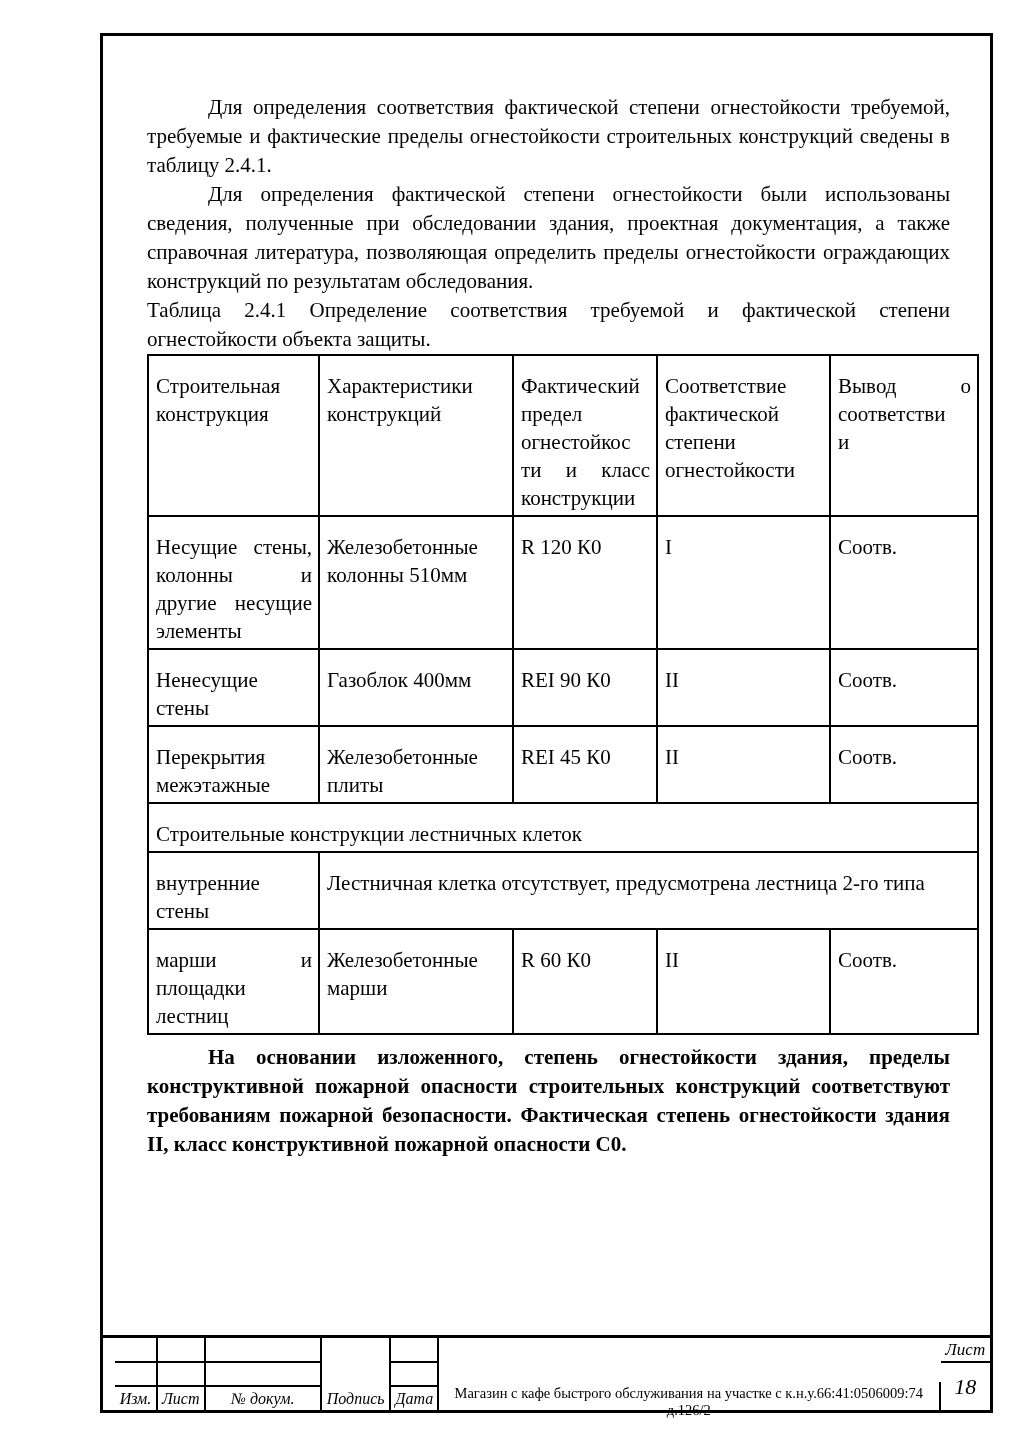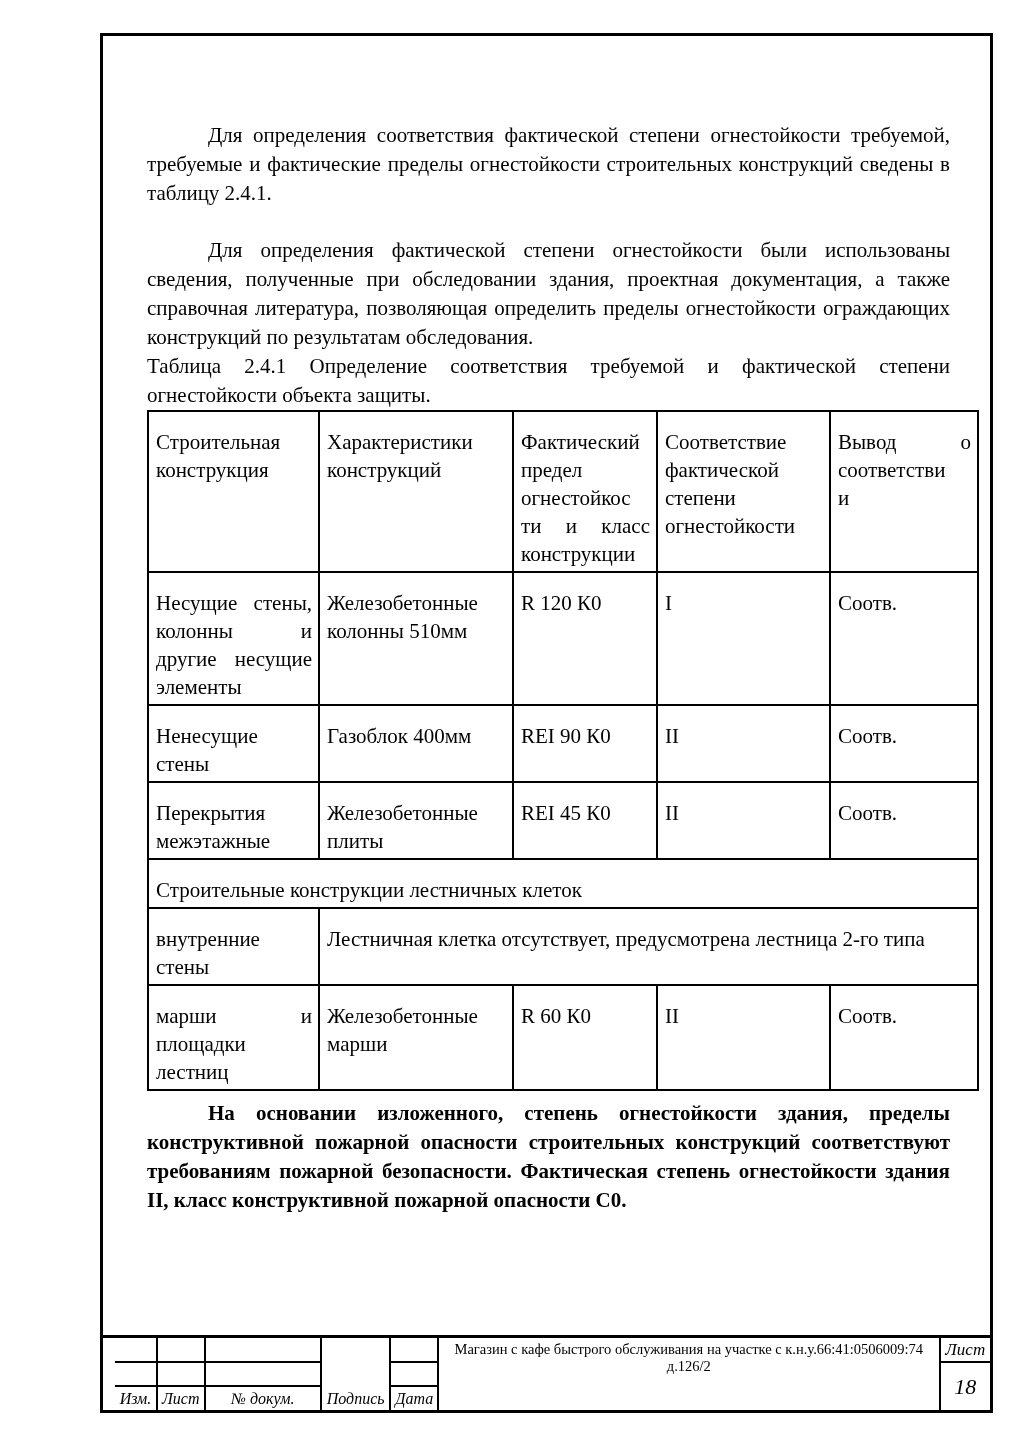--- a/index.html
+++ b/index.html
@@ -23,21 +23,21 @@
   .content {
     position: absolute; left: 44px; top: 57px; width: 830px;
   }
 
   .para, .caption, .conclusion {
     margin: 0; padding: 0 27px 0 0;
     font-size: 21px; line-height: 29px;
     text-align: justify;
     box-sizing: border-box;
   }
-  .para { text-indent: 61px; margin-top: 28px; }
+  .para { text-indent: 61px; }
   .caption { text-indent: 0; }
   .conclusion { text-indent: 61px; font-weight: bold; }
 
   table.fire {
     border-collapse: collapse;
     table-layout: fixed;
     width: 830px;
     margin: 0;
   }
   table.fire td {
@@ -88,20 +88,21 @@
   .w-sign { width: 73px; align-items: center; }
   .w-date { width: 50px; }
 
   .s-title {
     flex: 1 1 auto;
     border-right: 2px solid #000000;
     box-sizing: border-box;
     padding: 3px 4px 0 4px;
     font-size: 14.5px; line-height: 17px;
     text-align: center;
+    margin-top: 44px;
   }
   .s-sheet {
     width: 52px;
     display: flex; flex-direction: column;
     box-sizing: border-box;
   }
   .s-sheet-label {
     height: 25px;
     border-bottom: 2px solid #000000;
     display: flex; align-items: center; justify-content: center;

